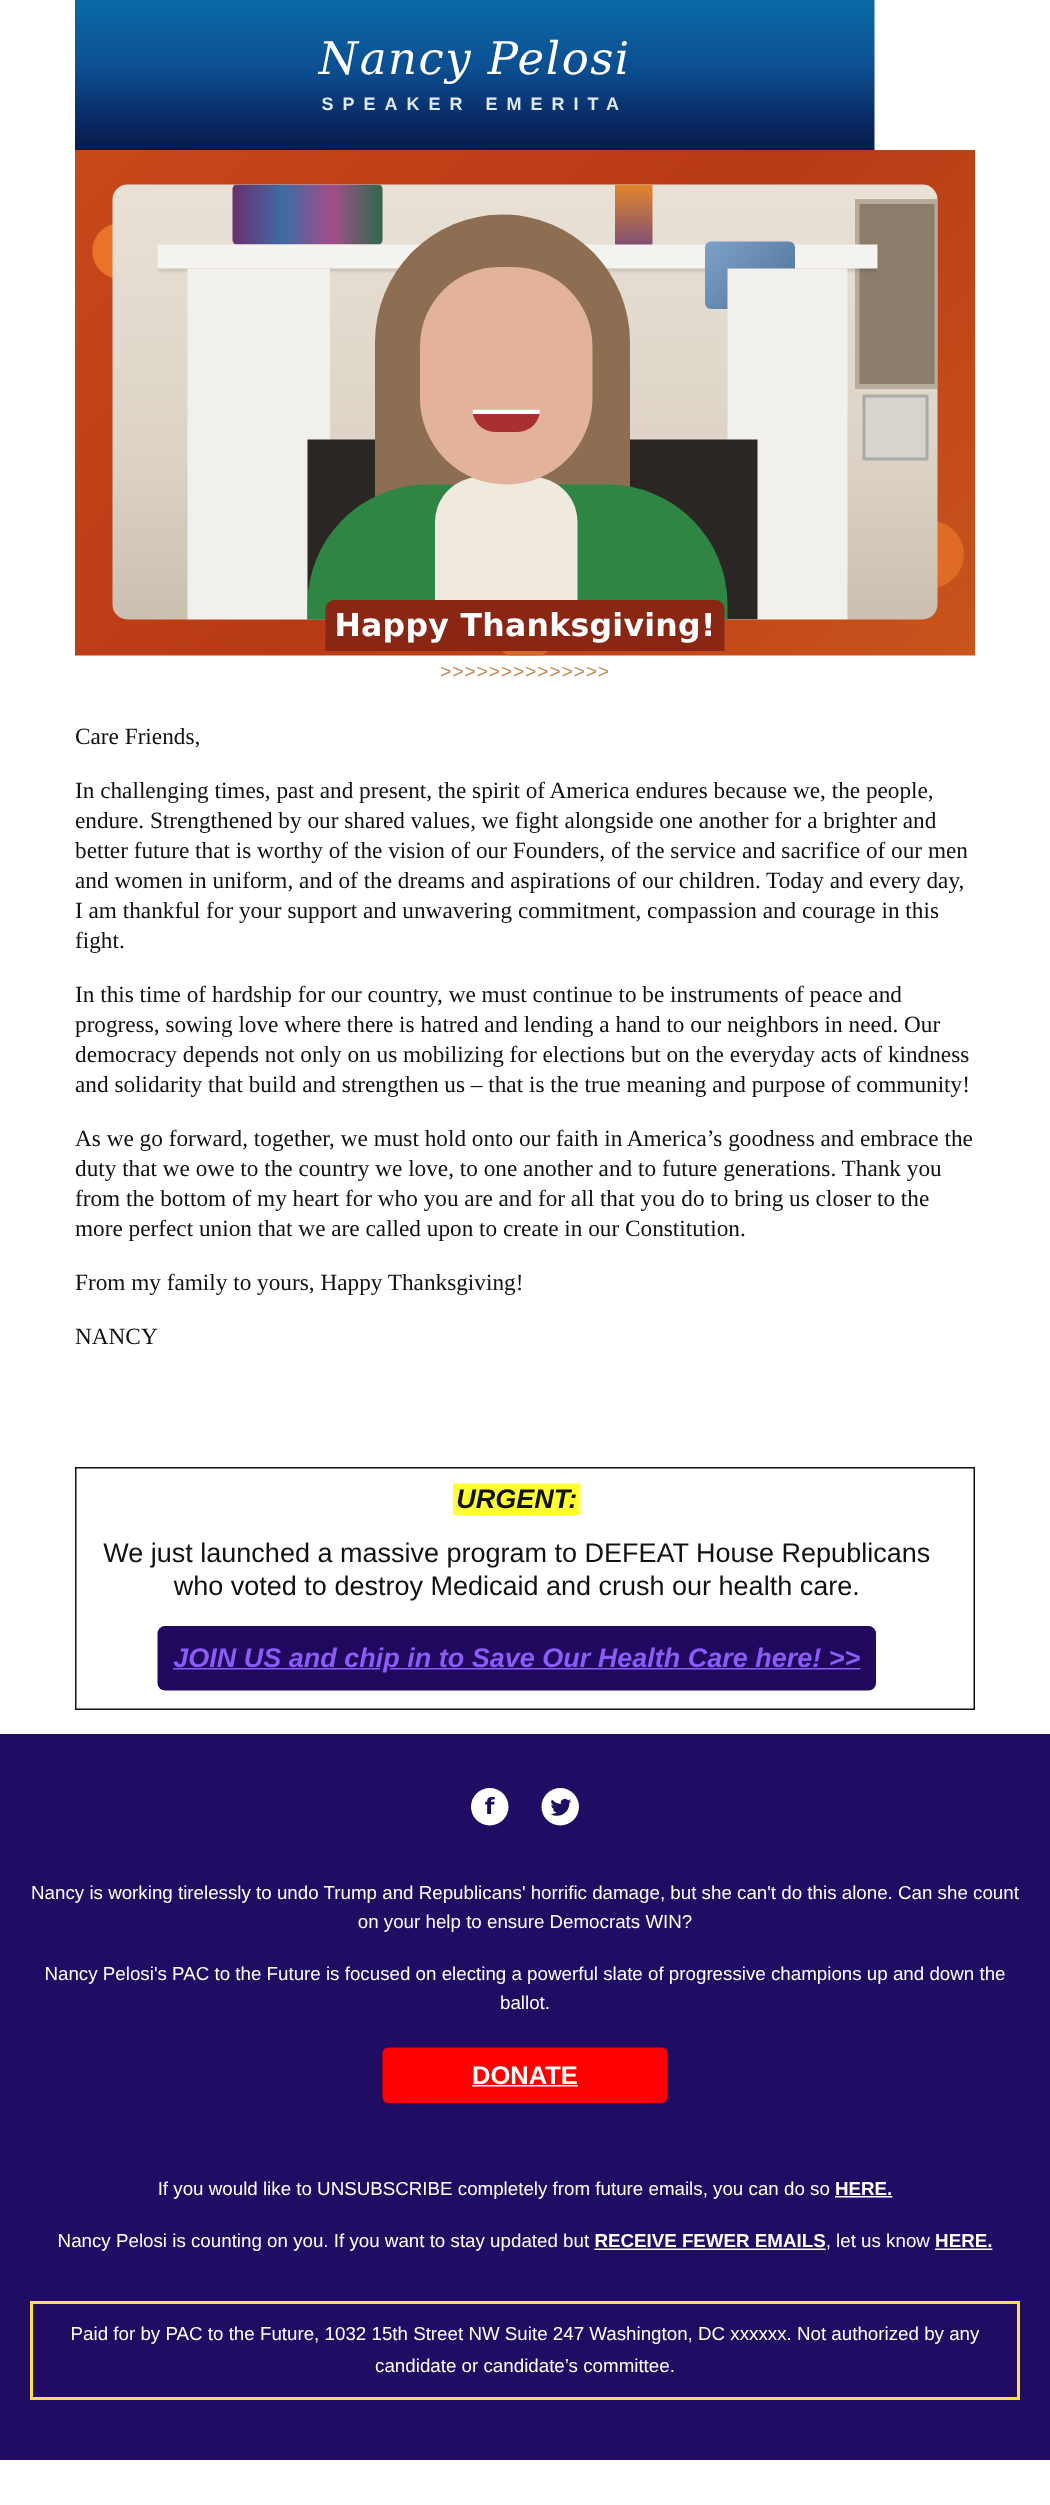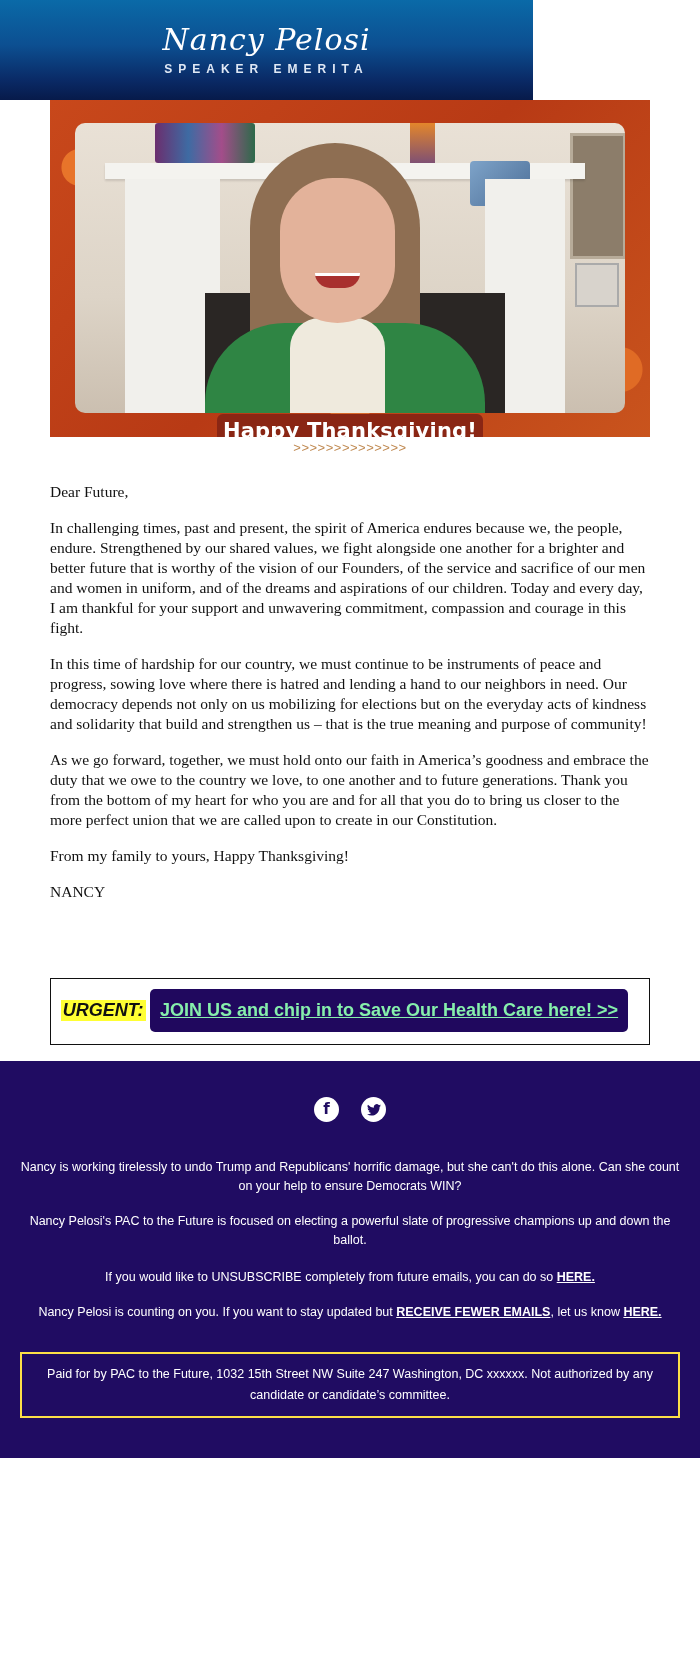--- a/index.html
+++ b/index.html
@@ -1,19 +1,19 @@
 <!DOCTYPE html>
 <html><head>
 <meta charset="utf-8">
 <style>
   html, body { margin: 0; padding: 0; background: #ffffff; }
   body { width: 700px; font-family: "Liberation Serif", serif; color: #111; }
   .wrap { width: 700px; }
   .header {
-    width: 533px; height: 100px;
+    margin-left: 50px; width: 533px; height: 100px;
     background: linear-gradient(180deg, #0a6aa8 0%, #0c4f91 45%, #0a2a66 80%, #071a4a 100%);
     display: flex; flex-direction: column; align-items: center; justify-content: center;
     color: #fff;
   }
   .signature { font-family: "DejaVu Serif", serif; font-style: italic; font-size: 30px; letter-spacing: 1px; line-height: 32px; font-weight: normal; }
   .subtitle { font-family: "Liberation Sans", sans-serif; font-size: 12px; letter-spacing: 6px; margin-top: 6px; font-weight: bold; color: #dfe8f5; }
   .hero {
     margin-left: 50px; width: 600px; height: 337px; position: relative; overflow: hidden;
     background:
       radial-gradient(circle at 5% 20%, #e8742a 0 18px, transparent 19px),
@@ -33,37 +33,37 @@
   .art2 { position: absolute; left: 335px; top: 0; width: 25px; height: 55px; background: linear-gradient(180deg, #e3862b, #5a3c8e); }
   .art3 { position: absolute; left: 395px; top: 38px; width: 60px; height: 45px; background: linear-gradient(135deg, #7ea3c9, #4c6e96); border-radius: 4px; }
   .frame { position: absolute; left: 495px; top: 10px; width: 50px; height: 120px; border: 3px solid #b7ab99; background: #8c7d6a; }
   .frame2 { position: absolute; left: 500px; top: 140px; width: 40px; height: 40px; border: 2px solid #aaa; background: #d8d3cc; }
   .hair { position: absolute; left: 175px; top: 20px; width: 170px; height: 230px; border-radius: 85px 85px 30px 30px; background: #8e6e52; }
   .face { position: absolute; left: 205px; top: 55px; width: 115px; height: 145px; border-radius: 55px 55px 60px 60px; background: #e3b29a; }
   .mouth { position: absolute; left: 240px; top: 150px; width: 45px; height: 12px; border-radius: 0 0 20px 20px; background: #a8302e; border-top: 3px solid #fff; }
   .jacket { position: absolute; left: 130px; top: 200px; width: 280px; height: 110px; border-radius: 80px 80px 0 0; background: #2f8544; }
   .shirt { position: absolute; left: 215px; top: 195px; width: 95px; height: 95px; background: #efeadd; border-radius: 30px 30px 0 0; }
   .caption {
-    position: absolute; left: 167px; top: 314px; width: 266px; height: 34px; border-radius: 6px 6px 0 0;
+    position: absolute; left: 167px; top: 300px; width: 266px; height: 34px; border-radius: 6px 6px 0 0;
     background: #8a2614; color: #fff; font-family: "DejaVu Sans", sans-serif; font-weight: bold; font-size: 21px;
     display: flex; align-items: center; justify-content: center; letter-spacing: 0.2px;
   }
   .arrows { text-align: center; color: #c08a52; font-family: "Liberation Sans", sans-serif; font-size: 13px; letter-spacing: 0.5px; margin-top: 3px; height: 18px; }
   .body { padding: 0 50px; font-size: 15.5px; line-height: 20px; }
   .body p { margin: 0 0 16px 0; }
   .body p.greet { margin-top: 24px; }
   .urgent-box {
     margin: 76px 50px 0 50px; border: 1px solid #111; padding: 10px 20px 10px 9px; text-align: center;
     font-family: "Liberation Sans", sans-serif;
   }
   .urgent-label { display: inline-block; background: #ffff33; font-style: italic; font-weight: bold; font-size: 18px; padding: 0 2px; }
   .urgent-text { font-size: 18px; line-height: 22px; margin: 14px 0 16px 0; color: #111; }
   .cta {
-    display: inline-block; background: #20085e; color: #86efac; font-weight: bold; font-size: 18px; text-decoration: underline;
-    padding: 11px 10px; border-radius: 5px; margin-bottom: 2px;
+    display: inline-block; background: #20085e; color: #8b5cf6; font-weight: bold; font-size: 18px; text-decoration: underline;
+    padding: 11px 10px; border-radius: 5px; margin-bottom: 2px; font-style: italic;
   }
   .footer { margin-top: 16px; background: #200c62; padding: 36px 20px 40px 20px; color: #fff; font-family: "Liberation Sans", sans-serif; text-align: center; font-size: 12.5px; line-height: 19px; }
   .social { display: flex; justify-content: center; gap: 22px; margin-bottom: 36px; }
   .social-icon { width: 25px; height: 25px; border-radius: 50%; background: #fff; color: #200c62; display: flex; align-items: center; justify-content: center; font-weight: bold; font-size: 15px; font-family: "DejaVu Sans", sans-serif; }
   .footer p { margin: 0 0 16px 0; }
   .donate {
     display: inline-block; background: #ff0000; color: #fff; font-weight: bold; font-size: 17px; width: 190px; height: 37px; line-height: 37px;
     border-radius: 4px; margin: 4px 0 30px 0;
   }
   .footer a { color: #fff; font-weight: bold; text-decoration: underline; }
@@ -95,44 +95,46 @@
       <div class="shirt"></div>
       <div class="face"></div>
       <div class="mouth"></div>
     </div>
     <div class="caption">Happy Thanksgiving!</div>
   </div>
 
   <div class="arrows">&gt;&gt;&gt;&gt;&gt;&gt;&gt;&gt;&gt;&gt;&gt;&gt;&gt;&gt;</div>
 
   <div class="body">
-    <p class="greet">Dear Future,</p>
+    <p class="greet">Care Friends,</p>
     <p>In challenging times, past and present, the spirit of America endures because we, the people, endure. Strengthened by our shared values, we fight alongside one another for a brighter and better future that is worthy of the vision of our Founders, of the service and sacrifice of our men and women in uniform, and of the dreams and aspirations of our children. Today and every day, I am thankful for your support and unwavering commitment, compassion and courage in this fight.</p>
     <p>In this time of hardship for our country, we must continue to be instruments of peace and progress, sowing love where there is hatred and lending a hand to our neighbors in need. Our democracy depends not only on us mobilizing for elections but on the everyday acts of kindness and solidarity that build and strengthen us – that is the true meaning and purpose of community!</p>
     <p>As we go forward, together, we must hold onto our faith in America’s goodness and embrace the duty that we owe to the country we love, to one another and to future generations. Thank you from the bottom of my heart for who you are and for all that you do to bring us closer to the more perfect union that we are called upon to create in our Constitution.</p>
     <p>From my family to yours, Happy Thanksgiving!</p>
     <p>NANCY</p>
   </div>
 
   <div class="urgent-box">
     <span class="urgent-label">URGENT:</span>
+    <div class="urgent-text">We just launched a massive program to DEFEAT House Republicans who voted to destroy Medicaid and crush our health care.</div>
     <a class="cta">JOIN US and chip in to Save Our Health Care here! &gt;&gt;</a>
   </div>
 
   <div class="footer">
     <div class="social">
       <div class="social-icon">f</div>
       <div class="social-icon">
         <svg width="14" height="12" viewBox="0 0 24 20">
             <path fill="#200c62" d="M24 2.3a9.8 9.8 0 0 1-2.8.8A4.9 4.9 0 0 0 23.3.4a9.9 9.9 0 0 1-3.1 1.2A4.9 4.9 0 0 0 11.8 6 14 14 0 0 1 1.7.9a4.9 4.9 0 0 0 1.5 6.6A4.9 4.9 0 0 1 1 6.9v.1a4.9 4.9 0 0 0 3.9 4.8 4.9 4.9 0 0 1-2.2.1 4.9 4.9 0 0 0 4.6 3.4A9.9 9.9 0 0 1 0 17.3 14 14 0 0 0 7.5 19.5c9 0 14-7.5 14-14v-.6A10 10 0 0 0 24 2.3z"></path>
           </svg>
       </div>
     </div>
     <p>Nancy is working tirelessly to undo Trump and Republicans' horrific damage, but she can't do this alone. Can she count on your help to ensure Democrats WIN?</p>
     <p>Nancy Pelosi's PAC to the Future is focused on electing a powerful slate of progressive champions up and down the ballot.</p>
+    <a class="donate">DONATE</a>
     <p style="margin-top:18px;">
       <span>If you would like to UNSUBSCRIBE completely from future emails, you can do so </span><a>HERE.</a>
     </p>
     <p>
       <span>Nancy Pelosi is counting on you. If you want to stay updated but </span><a>RECEIVE FEWER EMAILS</a><span>, let us know </span><a>HERE.</a>
     </p>
     <div class="disclaimer">Paid for by PAC to the Future, 1032 15th Street NW Suite 247 Washington, DC xxxxxx. Not authorized by any candidate or candidate’s committee.</div>
   </div>
 
 </div>

